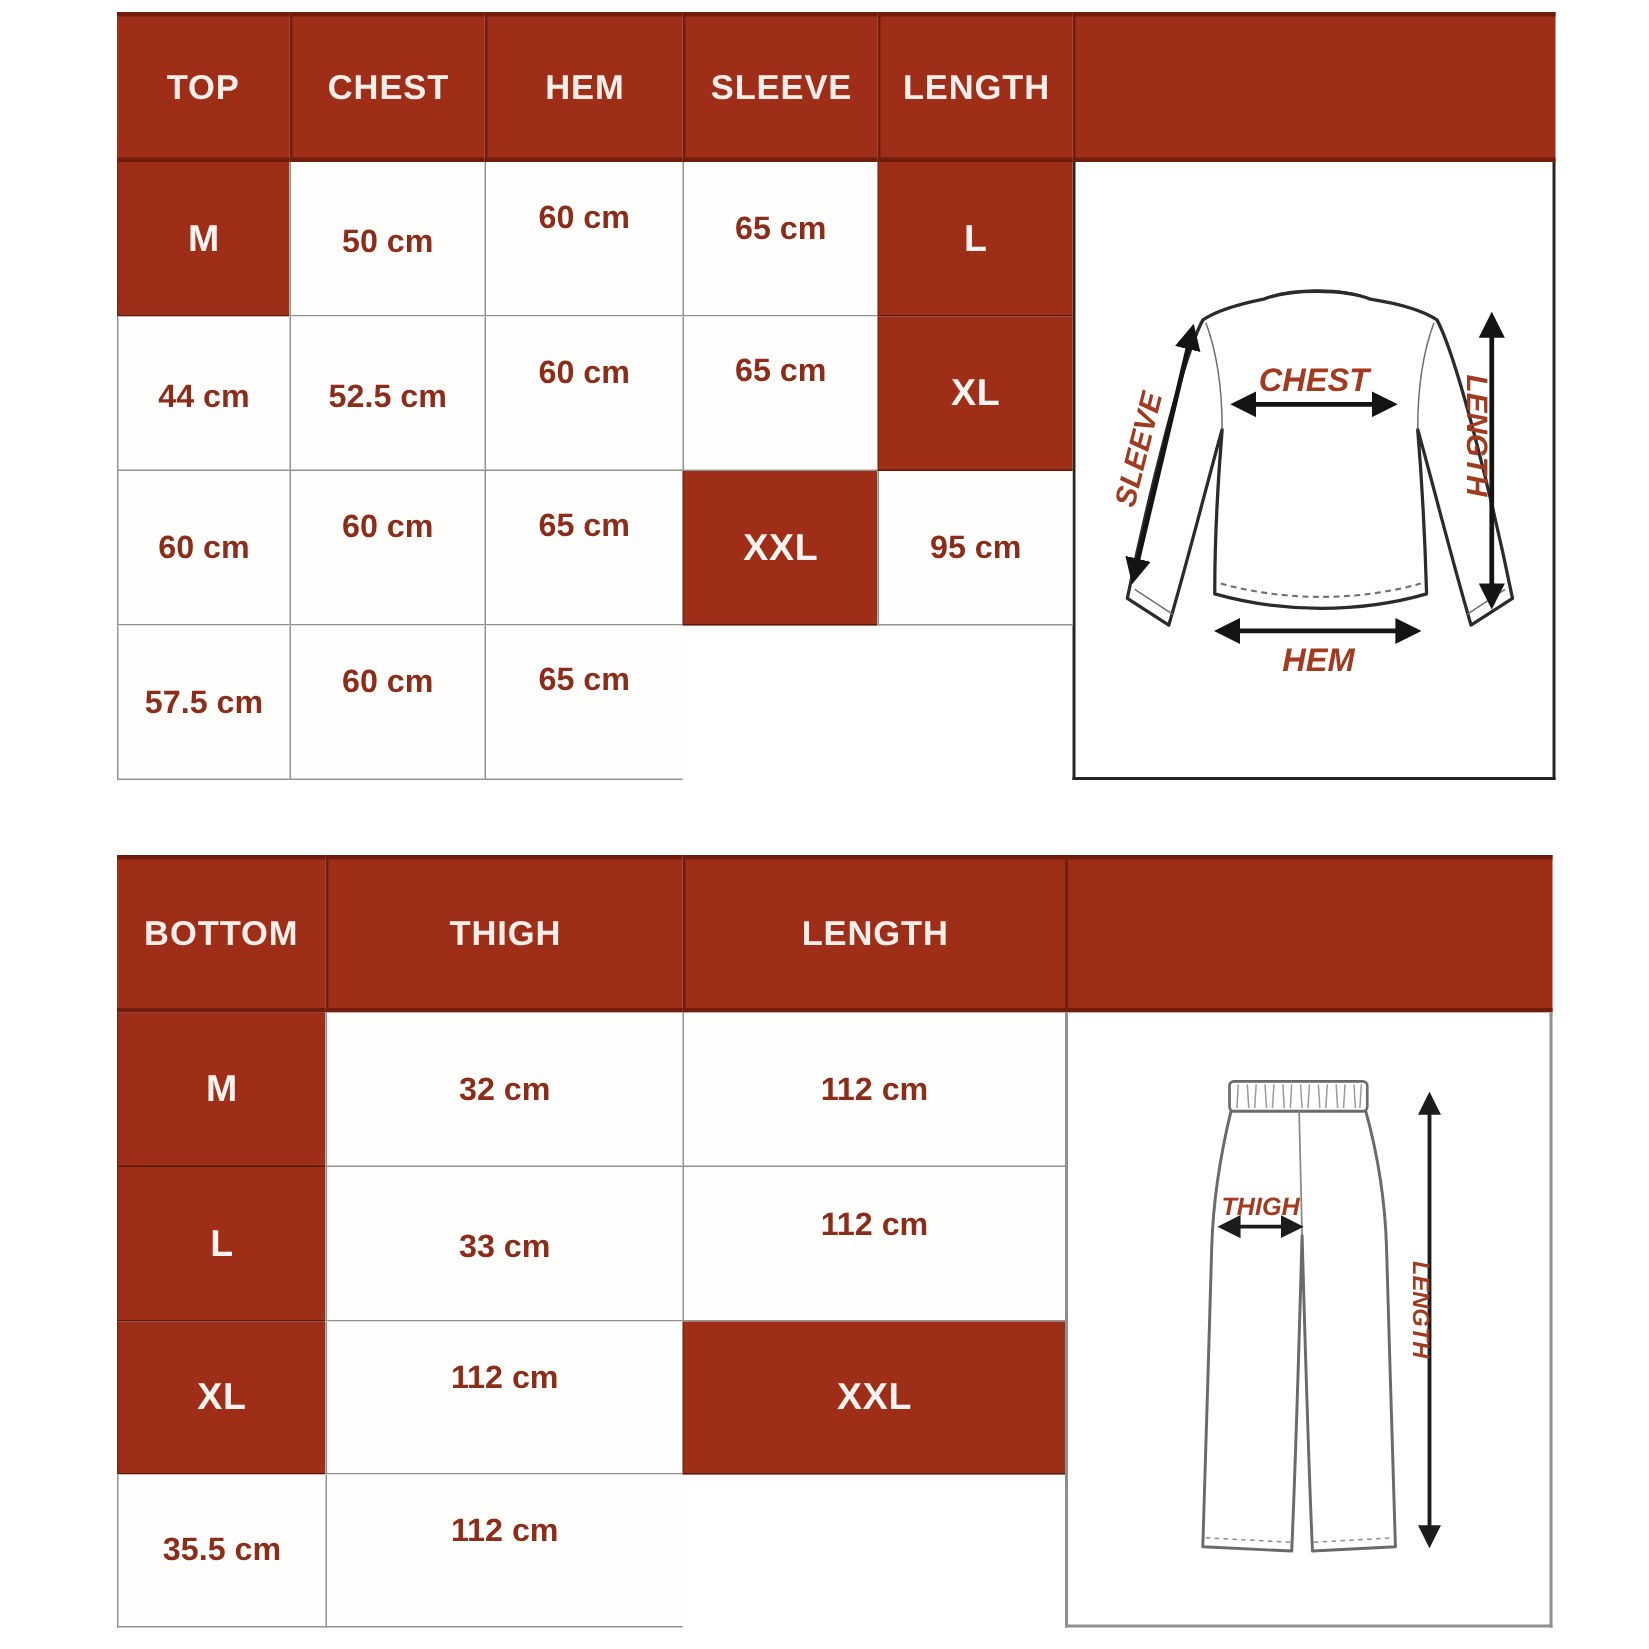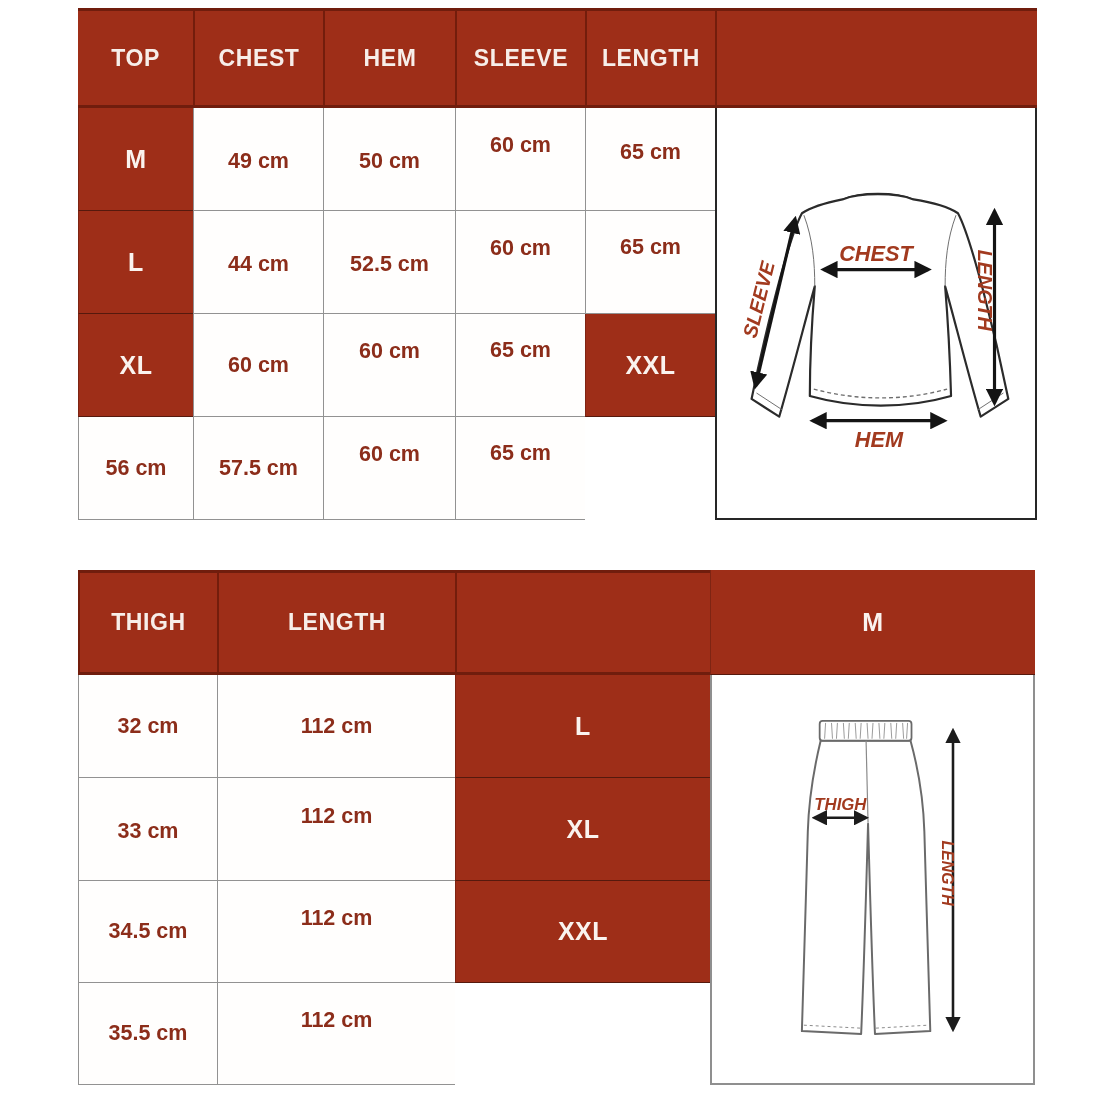--- a/index.html
+++ b/index.html
@@ -64,23 +64,20 @@
       </div>
     <div class="hcell hsep">
         <span>LENGTH</span>
       </div>
     <div class="hcell hsep"></div>
 
     <div class="scell">
         <span>M</span>
       </div>
     <div class="vcell">
-        <span class="dn2">49 cm</span>
-      </div>
-    <div class="vcell">
         <span class="dn2">50 cm</span>
       </div>
     <div class="vcell">
         <span class="up14">60 cm</span>
       </div>
     <div class="vcell">
         <span class="up7">65 cm</span>
       </div>
 
     <div class="draw1">
@@ -152,35 +149,38 @@
         <span class="up14">60 cm</span>
       </div>
     <div class="vcell">
         <span class="up15">65 cm</span>
       </div>
 
     <div class="scell">
         <span>XXL</span>
       </div>
     <div class="vcell">
-        <span>56 cm</span>
+        <span>95 cm</span>
       </div>
     <div class="vcell">
         <span>57.5 cm</span>
       </div>
     <div class="vcell">
         <span class="up14">60 cm</span>
       </div>
     <div class="vcell">
         <span class="up15">65 cm</span>
       </div>
   </div>
 
   <div class="sizetable t2">
 
+    <div class="hcell">
+        <span>BOTTOM</span>
+      </div>
     <div class="hcell hsep">
         <span>THIGH</span>
       </div>
     <div class="hcell hsep">
         <span>LENGTH</span>
       </div>
     <div class="hcell hsep"></div>
 
     <div class="scell">
         <span>M</span>
@@ -249,23 +249,20 @@
         <span class="dn2">33 cm</span>
       </div>
     <div class="vcell">
         <span class="up13">112 cm</span>
       </div>
 
     <div class="scell">
         <span>XL</span>
       </div>
     <div class="vcell">
-        <span>34.5 cm</span>
-      </div>
-    <div class="vcell">
         <span class="up13">112 cm</span>
       </div>
 
     <div class="scell">
         <span>XXL</span>
       </div>
     <div class="vcell">
         <span>35.5 cm</span>
       </div>
     <div class="vcell">

